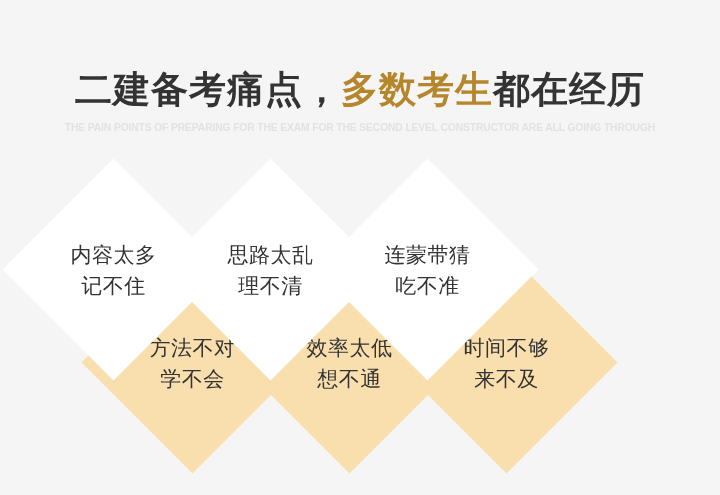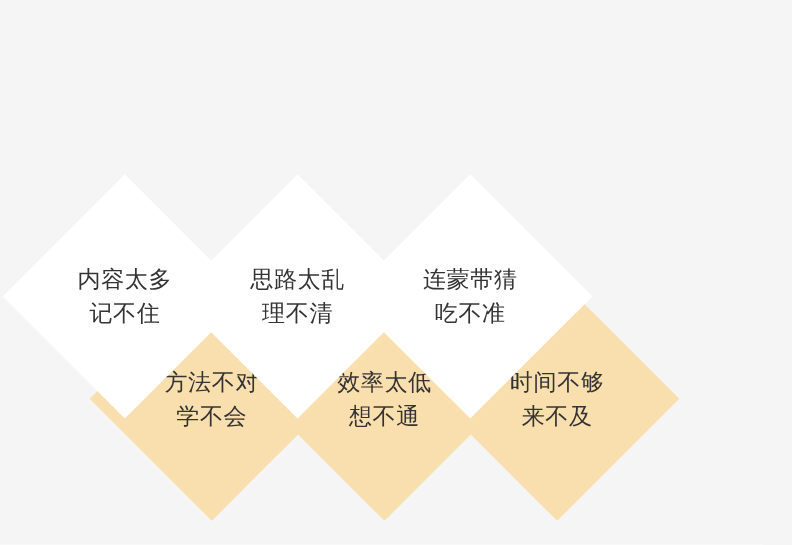--- a/index.html
+++ b/index.html
@@ -90,20 +90,26 @@
 
   
   .diamond.white { z-index: 2; }
   .diamond.tan   { z-index: 1; }
 </style>
 </head>
 <body>
 
 <div class="page">
 
+  <div class="heading-block">
+    <div class="title">
+      <span>二建备考痛点，</span><span class="accent">多数考生</span><span>都在经历</span>
+    </div>
+    <div class="subtitle">THE PAIN POINTS OF PREPARING FOR THE EXAM FOR THE SECOND LEVEL CONSTRUCTOR ARE ALL GOING THROUGH</div>
+  </div>
 
   <div class="diamond-grid">
 
     <div class="diamond white row-top col-0">
       <div class="diamond-label">
         <span class="l1">内容太多</span>
         <span class="l2">记不住</span>
       </div>
     </div>
 

